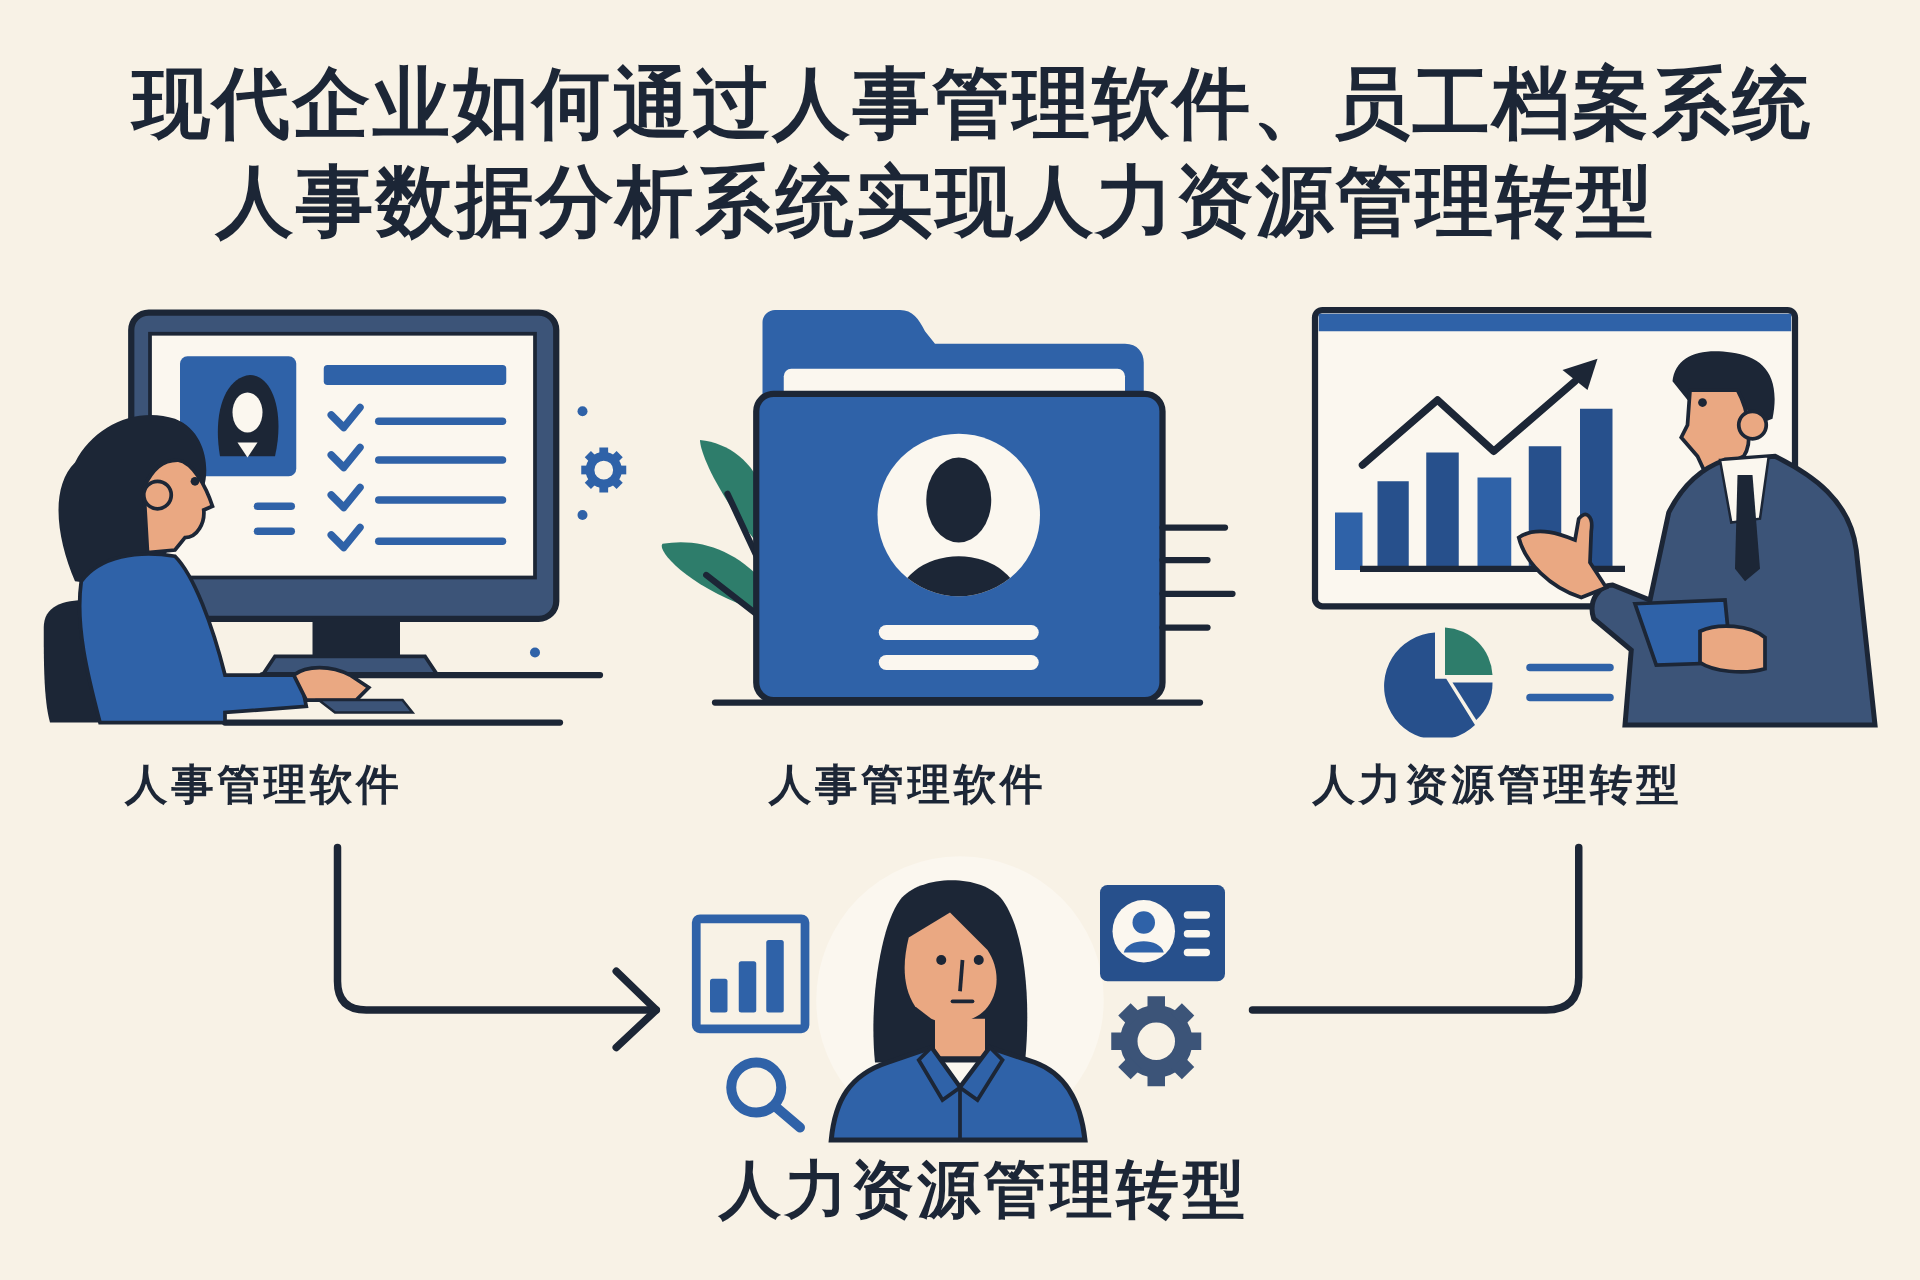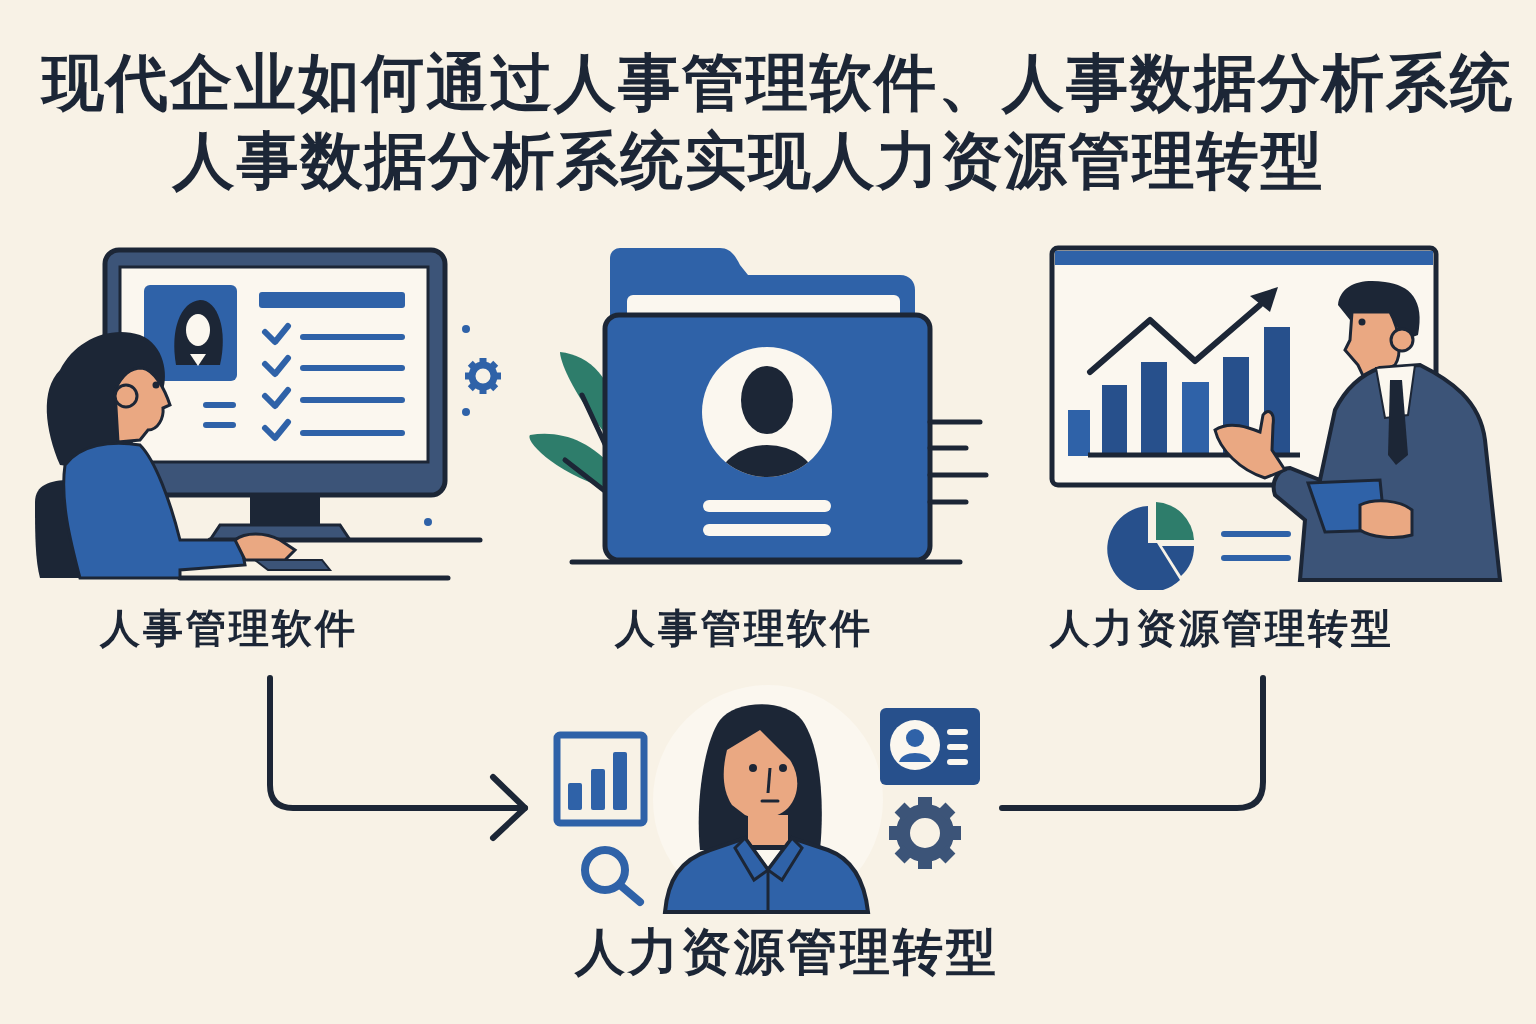--- a/index.html
+++ b/index.html
@@ -11,31 +11,31 @@
     position: relative;
   }
   .title {
     position: absolute; left: 0; top: 44px; width: 1536px;
     text-align: center; font-weight: bold; font-size: 62px; line-height: 78px;
     letter-spacing: 2px; color: #1c2636;
   }
   .title .l1 { display: block; padding-left: 20px; }
   .title .l2 { display: block; padding-right: 39px; }
   .label {
-    position: absolute; font-weight: bold; font-size: 40px; line-height: 60px;
+    position: absolute; font-weight: bold; font-size: 34px; line-height: 60px;
     color: #1c2636; letter-spacing: 3px; white-space: nowrap;
   }
   .illus { position: absolute; }
   svg { display: block; }
 </style>
 </head>
 <body>
 
 <div class="title">
-  <span class="l1">现代企业如何通过人事管理软件、人事数据分析系统</span>
+  <span class="l1">现代企业如何通过人事管理软件、员工档案系统</span>
   <span class="l2">人事数据分析系统实现人力资源管理转型</span>
 </div>
 
 <div class="illus" style="left:30px;top:240px;">
   <svg width="480" height="350" viewBox="0 0 480 350">
 
     <rect x="75" y="10" width="340" height="245" rx="14" fill="#3c5478" stroke="#1c2636" stroke-width="5"></rect>
     <rect x="90" y="27" width="308" height="195" fill="#fbf7ef" stroke="#1c2636" stroke-width="3"></rect>
 
     <rect x="220" y="255" width="70" height="30" fill="#1c2636"></rect>

